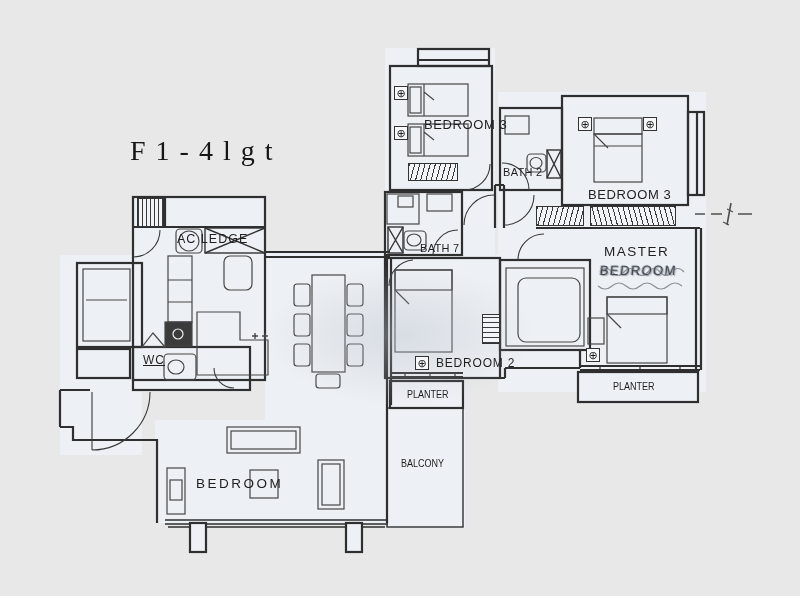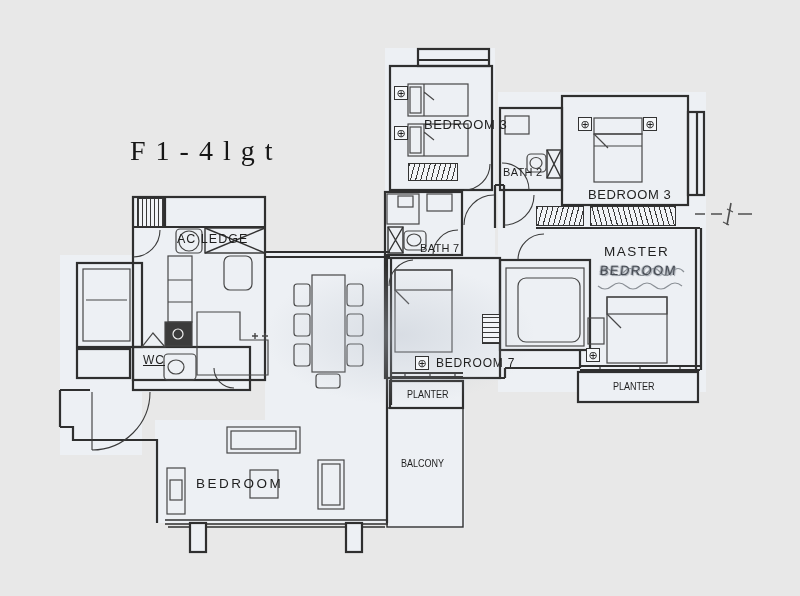--- a/index.html
+++ b/index.html
@@ -258,20 +258,20 @@
 
   <span class="lbl" style="left:177px;top:205px;font-size:12.5px;letter-spacing:1px;margin-top:27px;">AC LEDGE</span>
   <span class="lbl t-room" style="left:424px;top:117px;">BEDROOM 3</span>
   <span class="lbl t-small" style="left:503px;top:138px;">BATH 2</span>
   <span class="lbl t-room" style="left:588px;top:187px;">BEDROOM 3</span>
   <span class="lbl t-small" style="left:420px;top:214px;">BATH 7</span>
 
   <span class="lbl t-master" style="left:604px;top:244px;text-align:center;">MASTER</span>
   <span class="lbl t-master smudged" style="left:600px;top:263px;">BEDROOM</span>
 
-  <span class="lbl" style="left:436px;top:356px;font-size:12px;letter-spacing:.8px;">BEDROOM 7</span>
+  <span class="lbl" style="left:436px;top:356px;font-size:12px;letter-spacing:.8px;">BEDROOM 2</span>
   <span class="lbl" style="left:143px;top:353px;font-size:12px;letter-spacing:1px;text-decoration:underline;">WC</span>
   <span class="lbl t-big" style="left:196px;top:476px;">BEDROOM</span>
   <span class="lbl cond" style="left:401px;top:457px;">BALCONY</span>
   <span class="lbl cond" style="left:407px;top:388px;">PLANTER</span>
   <span class="lbl cond" style="left:613px;top:380px;">PLANTER</span>
 
 </div>
 
 </body></html>

